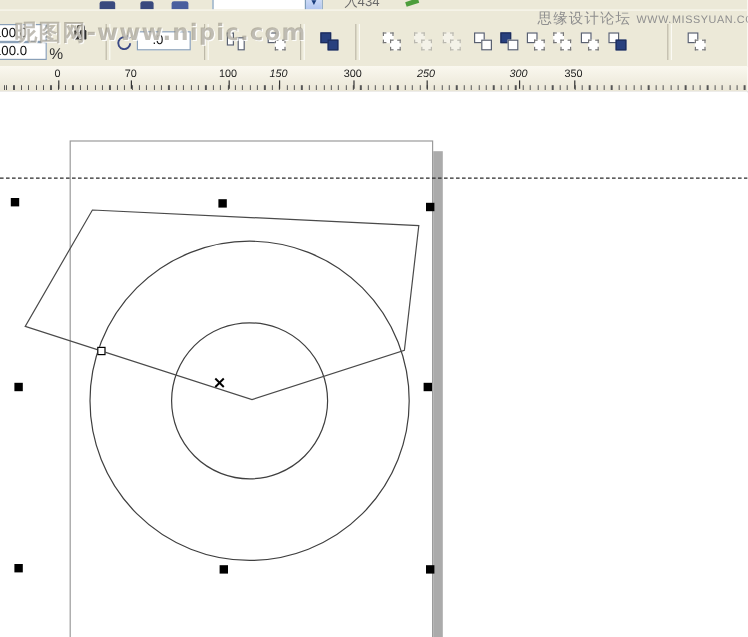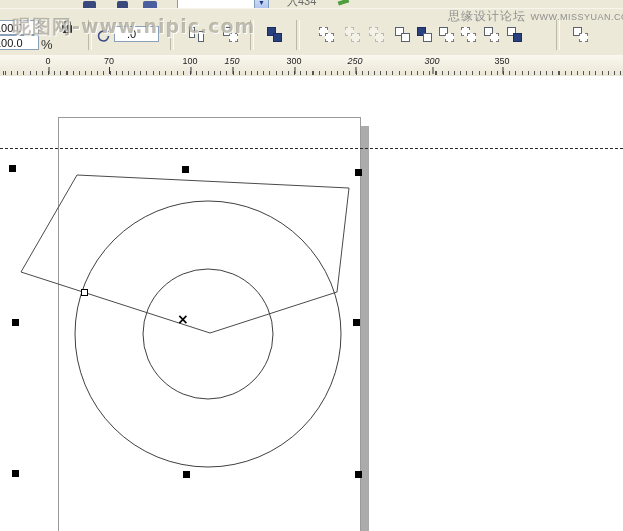--- a/index.html
+++ b/index.html
@@ -202,21 +202,21 @@
 
   <div class="ruler">
     <div class="ticks"></div>
     <span class="rnum" style="left:48px;">0</span>
     <span class="rnum" style="left:109px;">70</span>
     <span class="rnum" style="left:171px;margin-left:19px;">100</span>
     <span class="rnum" style="left:232px;font-style:italic;">150</span>
     <span class="rnum" style="left:294px;">300</span>
     <span class="rnum" style="left:355px;font-style:italic;">250</span>
     <span class="rnum" style="left:432px;font-style:italic;">300</span>
-    <span class="rnum" style="left:478px;margin-left:24px;">350</span>
+    <span class="rnum" style="left:478px;">350</span>
   </div>
 
   <div class="canvas">
     <div class="page"></div>
     <div class="pageshadow"></div>
     <div class="guide"></div>
 
     <svg class="draw" viewBox="0 0 623 455">
       <circle cx="208" cy="258" r="133" fill="none" stroke="#3f3f3f" stroke-width="1"></circle>
       <circle cx="208" cy="258" r="65" fill="none" stroke="#3f3f3f" stroke-width="1"></circle>

